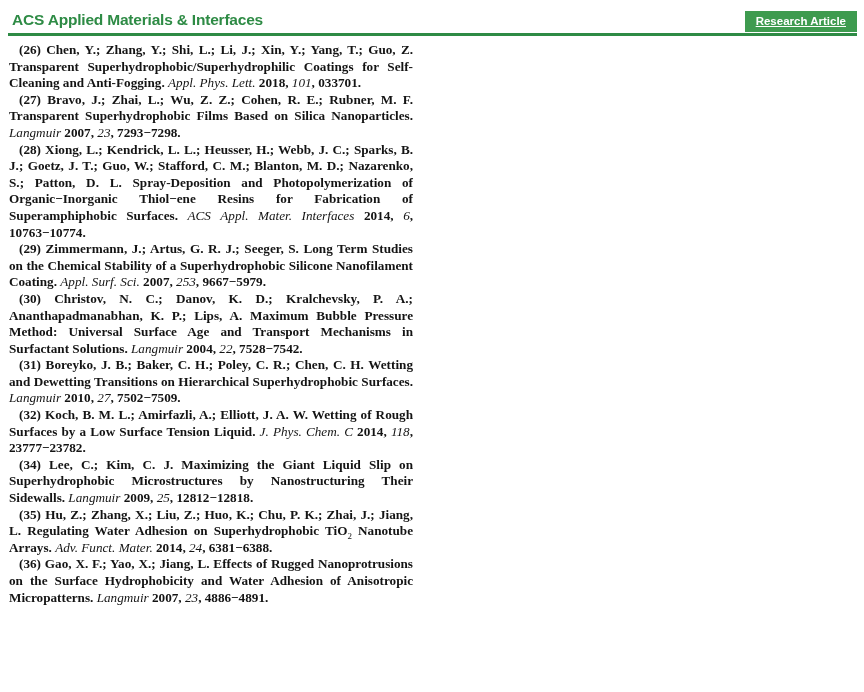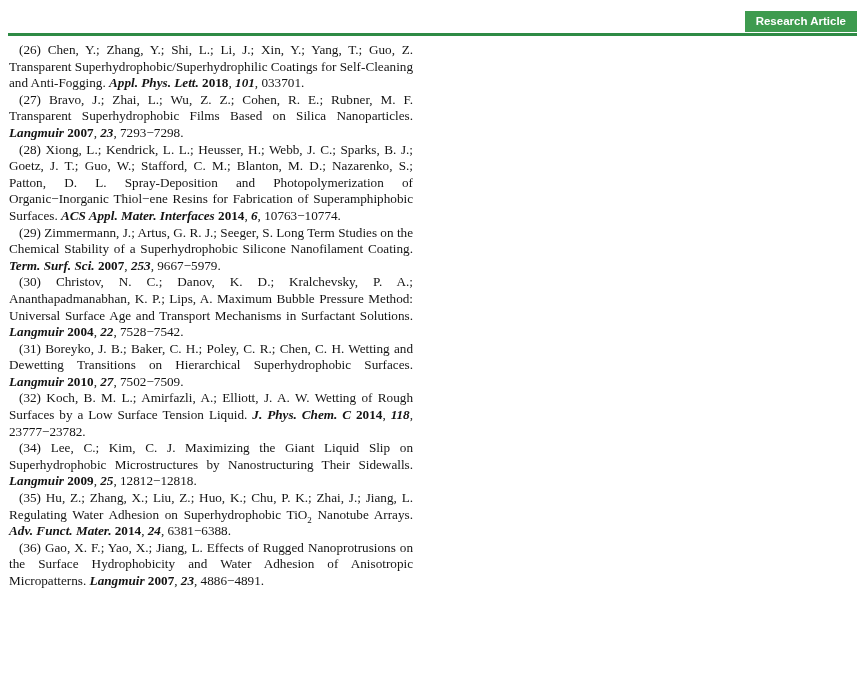--- a/index.html
+++ b/index.html
@@ -27,48 +27,50 @@
     white-space:nowrap;
   }
   .badge{
     position:absolute;right:7px;top:11px;
     background:var(--badge);
     color:#ffffff;
     font-family:"Liberation Sans", sans-serif;
     font-weight:bold;font-size:11.5px;
     padding:4px 11px 5px 11px;
     white-space:nowrap;
+    text-decoration:underline;
   }
   .header-rule{
     position:absolute;left:8px;right:7px;top:33px;height:3px;
     background:var(--accent);
   }
   .refs{
     position:absolute;left:9px;top:42px;width:404px;
     font-size:13.2px;line-height:16.6px;
     text-align:justify;
   }
   p.ref{margin:0;padding:0;text-indent:10px;}
-  .n{font-style:normal;font-weight:normal;}
-  .i{font-style:italic;font-weight:bold;}
+  .n{font-style:normal;font-weight:bold;}
+  .i{font-style:italic;}
   .b{font-weight:bold;}
   .refs sub{font-size:0.68em;line-height:0;}
 </style>
 </head>
 <body>
 
 <header class="page-header">
+  <div class="journal-title">ACS Applied Materials &amp; Interfaces</div>
   <div class="badge">Research Article</div>
   <div class="header-rule"></div>
 </header>
 
 <main class="refs" id="refs">
     <p class="ref"><span class="n">(26) Chen, Y.; Zhang, Y.; Shi, L.; Li, J.; Xin, Y.; Yang, T.; Guo, Z. Transparent Superhydrophobic/Superhydrophilic Coatings for Self-Cleaning and Anti-Fogging. </span><span class="i">Appl. Phys. Lett. </span><span class="b">2018</span><span class="n">, </span><span class="i">101</span><span class="n">, 033701.</span></p>
     <p class="ref"><span class="n">(27) Bravo, J.; Zhai, L.; Wu, Z. Z.; Cohen, R. E.; Rubner, M. F. Transparent Superhydrophobic Films Based on Silica Nanoparticles. </span><span class="i">Langmuir </span><span class="b">2007</span><span class="n">, </span><span class="i">23</span><span class="n">, 7293−7298.</span></p>
     <p class="ref"><span class="n">(28) Xiong, L.; Kendrick, L. L.; Heusser, H.; Webb, J. C.; Sparks, B. J.; Goetz, J. T.; Guo, W.; Stafford, C. M.; Blanton, M. D.; Nazarenko, S.; Patton, D. L. Spray-Deposition and Photopolymerization of Organic−Inorganic Thiol−ene Resins for Fabrication of Superamphiphobic Surfaces. </span><span class="i">ACS Appl. Mater. Interfaces </span><span class="b">2014</span><span class="n">, </span><span class="i">6</span><span class="n">, 10763−10774.</span></p>
-    <p class="ref"><span class="n">(29) Zimmermann, J.; Artus, G. R. J.; Seeger, S. Long Term Studies on the Chemical Stability of a Superhydrophobic Silicone Nanofilament Coating. </span><span class="i">Term. Surf. Sci. </span><span class="b">2007</span><span class="n">, </span><span class="i">253</span><span class="n">, 9667−5979.</span></p>
+    <p class="ref"><span class="n">(29) Zimmermann, J.; Artus, G. R. J.; Seeger, S. Long Term Studies on the Chemical Stability of a Superhydrophobic Silicone Nanofilament Coating. </span><span class="i">Appl. Surf. Sci. </span><span class="b">2007</span><span class="n">, </span><span class="i">253</span><span class="n">, 9667−5979.</span></p>
     <p class="ref"><span class="n">(30) Christov, N. C.; Danov, K. D.; Kralchevsky, P. A.; Ananthapadmanabhan, K. P.; Lips, A. Maximum Bubble Pressure Method: Universal Surface Age and Transport Mechanisms in Surfactant Solutions. </span><span class="i">Langmuir </span><span class="b">2004</span><span class="n">, </span><span class="i">22</span><span class="n">, 7528−7542.</span></p>
     <p class="ref"><span class="n">(31) Boreyko, J. B.; Baker, C. H.; Poley, C. R.; Chen, C. H. Wetting and Dewetting Transitions on Hierarchical Superhydrophobic Surfaces. </span><span class="i">Langmuir </span><span class="b">2010</span><span class="n">, </span><span class="i">27</span><span class="n">, 7502−7509.</span></p>
     <p class="ref"><span class="n">(32) Koch, B. M. L.; Amirfazli, A.; Elliott, J. A. W. Wetting of Rough Surfaces by a Low Surface Tension Liquid. </span><span class="i">J. Phys. Chem. C </span><span class="b">2014</span><span class="n">, </span><span class="i">118</span><span class="n">, 23777−23782.</span></p>
     <p class="ref"><span class="n">(34) Lee, C.; Kim, C. J. Maximizing the Giant Liquid Slip on Superhydrophobic Microstructures by Nanostructuring Their Sidewalls. </span><span class="i">Langmuir </span><span class="b">2009</span><span class="n">, </span><span class="i">25</span><span class="n">, 12812−12818.</span></p>
     <p class="ref"><span class="n">(35) Hu, Z.; Zhang, X.; Liu, Z.; Huo, K.; Chu, P. K.; Zhai, J.; Jiang, L. Regulating Water Adhesion on Superhydrophobic TiO</span><sub>2</sub><span class="n"> Nanotube Arrays. </span><span class="i">Adv. Funct. Mater. </span><span class="b">2014</span><span class="n">, </span><span class="i">24</span><span class="n">, 6381−6388.</span></p>
     <p class="ref"><span class="n">(36) Gao, X. F.; Yao, X.; Jiang, L. Effects of Rugged Nanoprotrusions on the Surface Hydrophobicity and Water Adhesion of Anisotropic Micropatterns. </span><span class="i">Langmuir </span><span class="b">2007</span><span class="n">, </span><span class="i">23</span><span class="n">, 4886−4891.</span></p>
   </main>
 
 </body></html>

